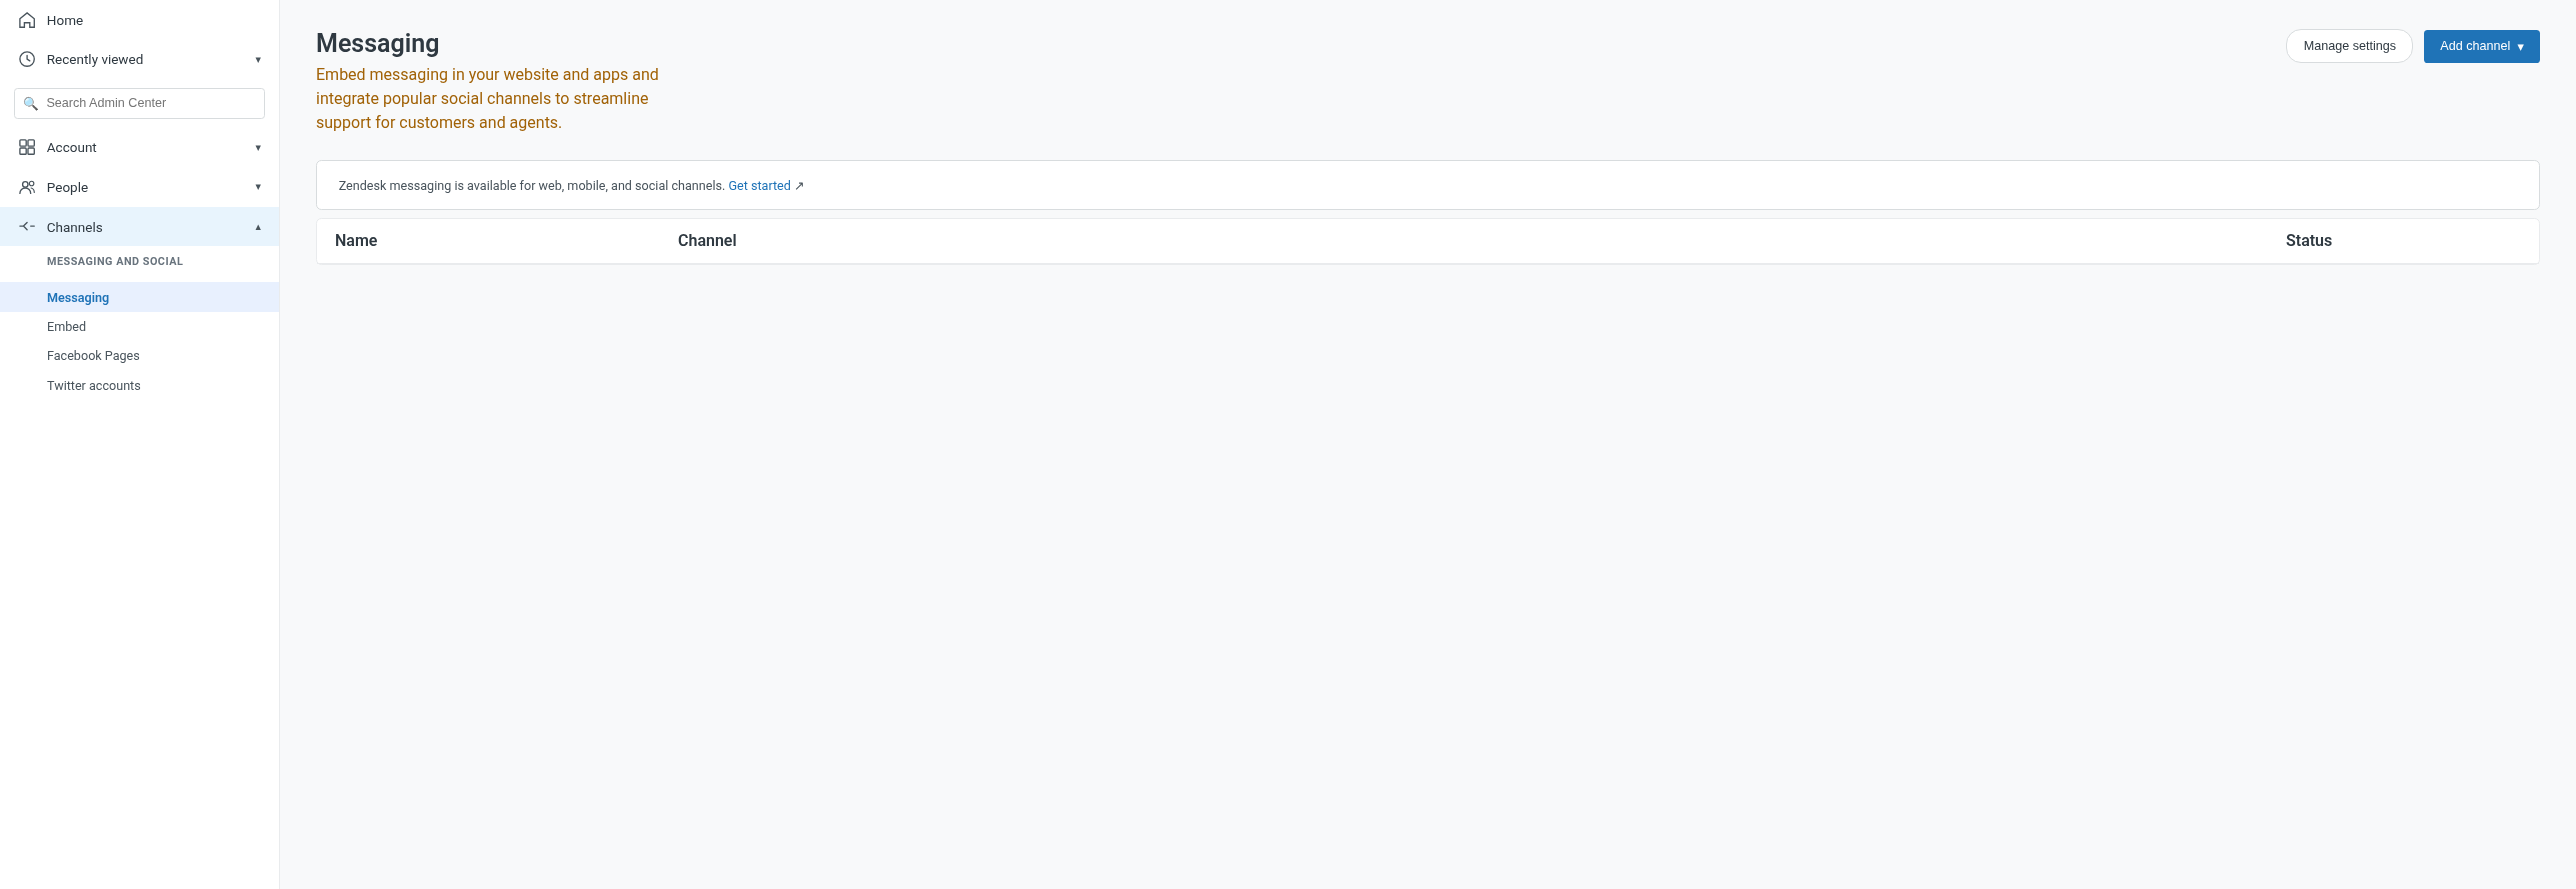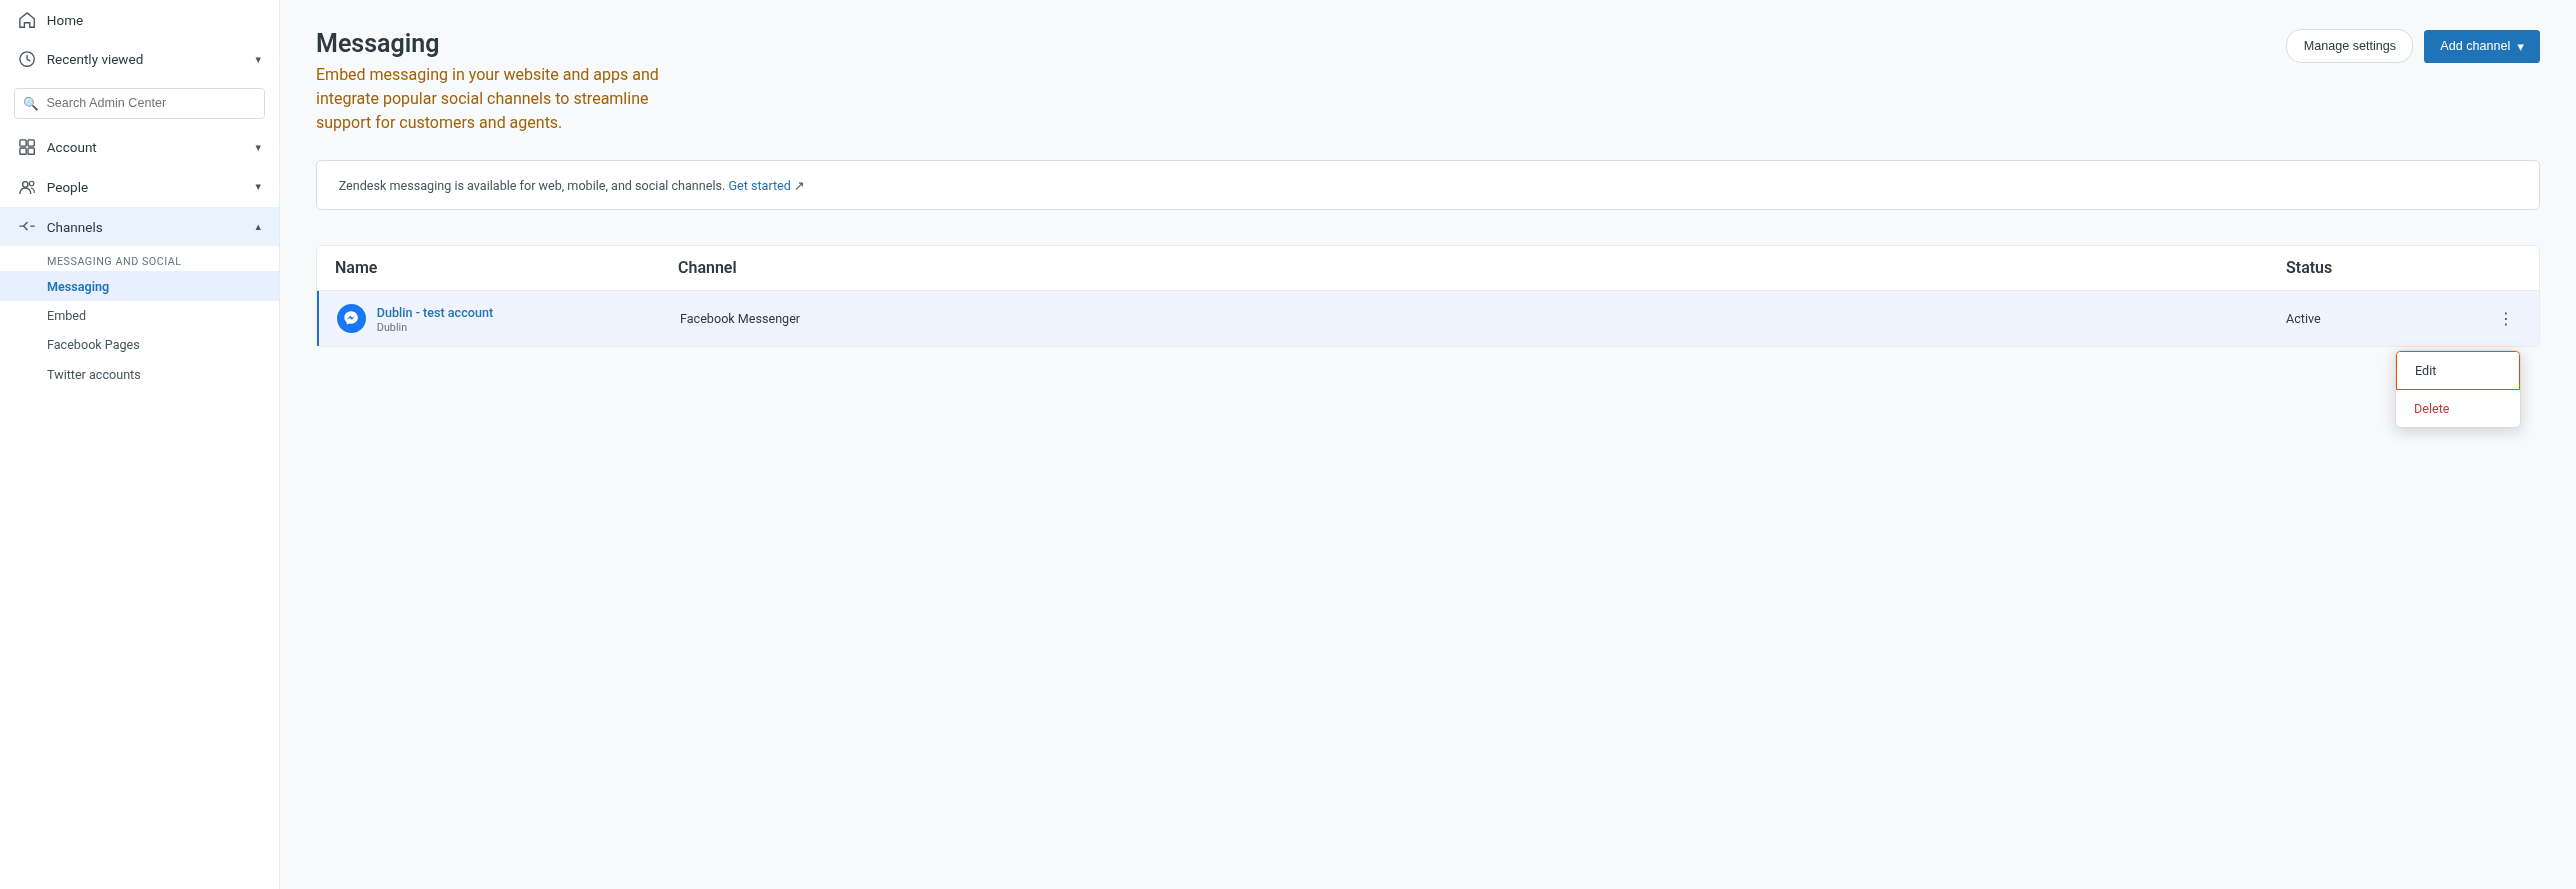--- a/index.html
+++ b/index.html
@@ -79,23 +79,23 @@
       cursor: pointer;
     }
 
     .sidebar-sub-item.active {
       background: #e8f0fe;
       color: #1f73b7;
       font-weight: 600;
     }
 
     .sidebar-section-header {
-      padding: 9px 18px 3px 47px;
+      padding: 9px 18px 14px 47px;
       font-size: 10.8px;
-      font-weight: 400;
+      font-weight: 700;
       color: #68737d;
       text-transform: uppercase;
       letter-spacing: 0.5px;
     }
 
     
     .main {
       flex: 1;
       background: #f8f9fa;
       overflow-y: auto;
@@ -152,21 +152,21 @@
       display: flex;
       align-items: center;
       gap: 7.2px;
     }
 
     .info-banner {
       background: #fff;
       border: 0.9px solid #d8dcde;
       border-radius: 5.4px;
       padding: 16.2px 21.7px;
-      margin-bottom: 35px;
+      margin-bottom: 8px;
       font-size: 12.6px;
       color: #49545c;
     }
 
     .info-banner a {
       color: #1f73b7;
       text-decoration: none;
     }
 
     
@@ -380,37 +380,15 @@
   </div>
 
   <div class="table-container">
     <div class="table-header">
       <div class="table-header-cell">Name</div>
       <div class="table-header-cell">Channel</div>
       <div class="table-header-cell">Status</div>
       <div class="table-header-cell"></div>
     </div>
 
-    <div class="table-row" style="position:relative;">
-      <div class="channel-name-cell">
-        <div class="channel-icon">
-          <svg width="16.2" height="16.2" viewBox="0 0 24 24" fill="white">
-            <path d="M12 2C6.477 2 2 6.145 2 11.243c0 2.861 1.37 5.416 3.52 7.106V22l3.269-1.801A11.1 11.1 0 0012 20.486c5.523 0 10-4.145 10-9.243S17.523 2 12 2zm1.07 12.437l-2.55-2.72-4.975 2.72 5.472-5.81 2.613 2.72 4.912-2.72-5.472 5.81z"></path>
-          </svg>
-        </div>
-        <div class="channel-name-text">
-          <a href="#">Dublin - test account</a>
-          <div class="sub">Dublin</div>
-        </div>
-      </div>
-      <div class="cell-text">Facebook Messenger</div>
-      <div class="status-active">Active</div>
-      <div style="display:flex; justify-content:flex-end; position:relative;">
-        <button class="kebab-btn">⋮</button>
-        <div class="dropdown-menu">
-          <div class="dropdown-menu-item edit-item">Edit</div>
-          <div class="dropdown-menu-item danger">Delete</div>
-        </div>
-      </div>
-    </div>
   </div>
 </main>
 
 
 </body></html>

